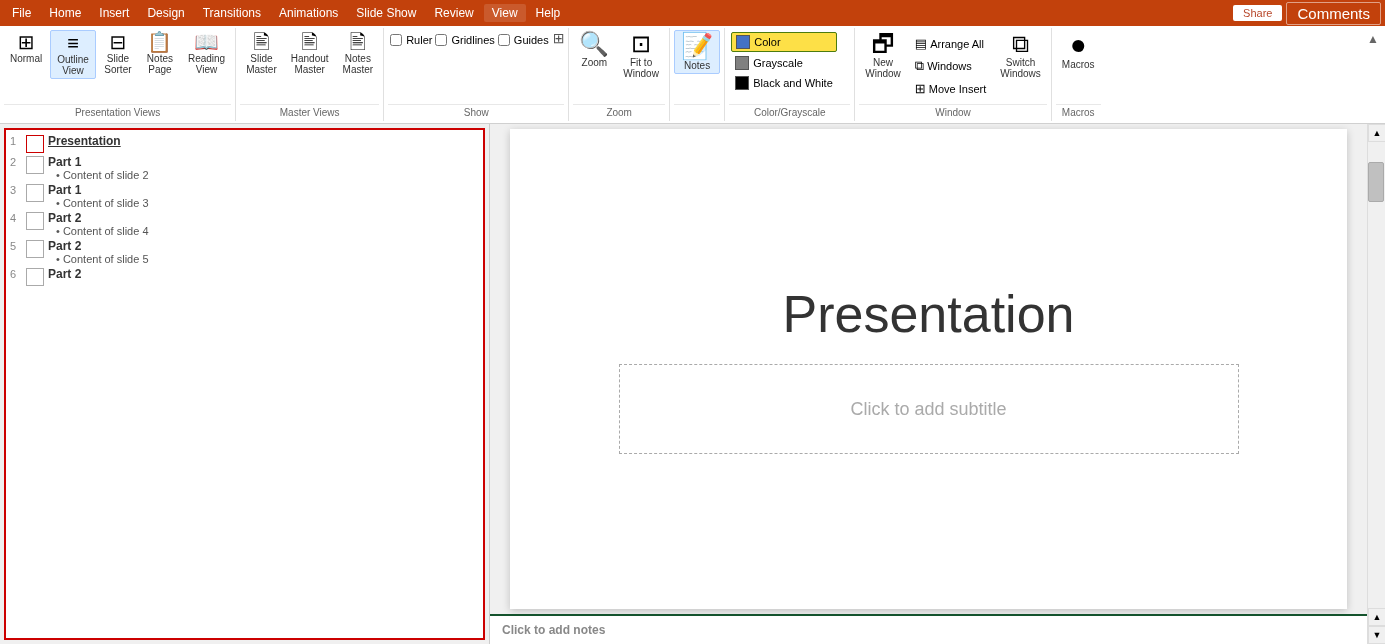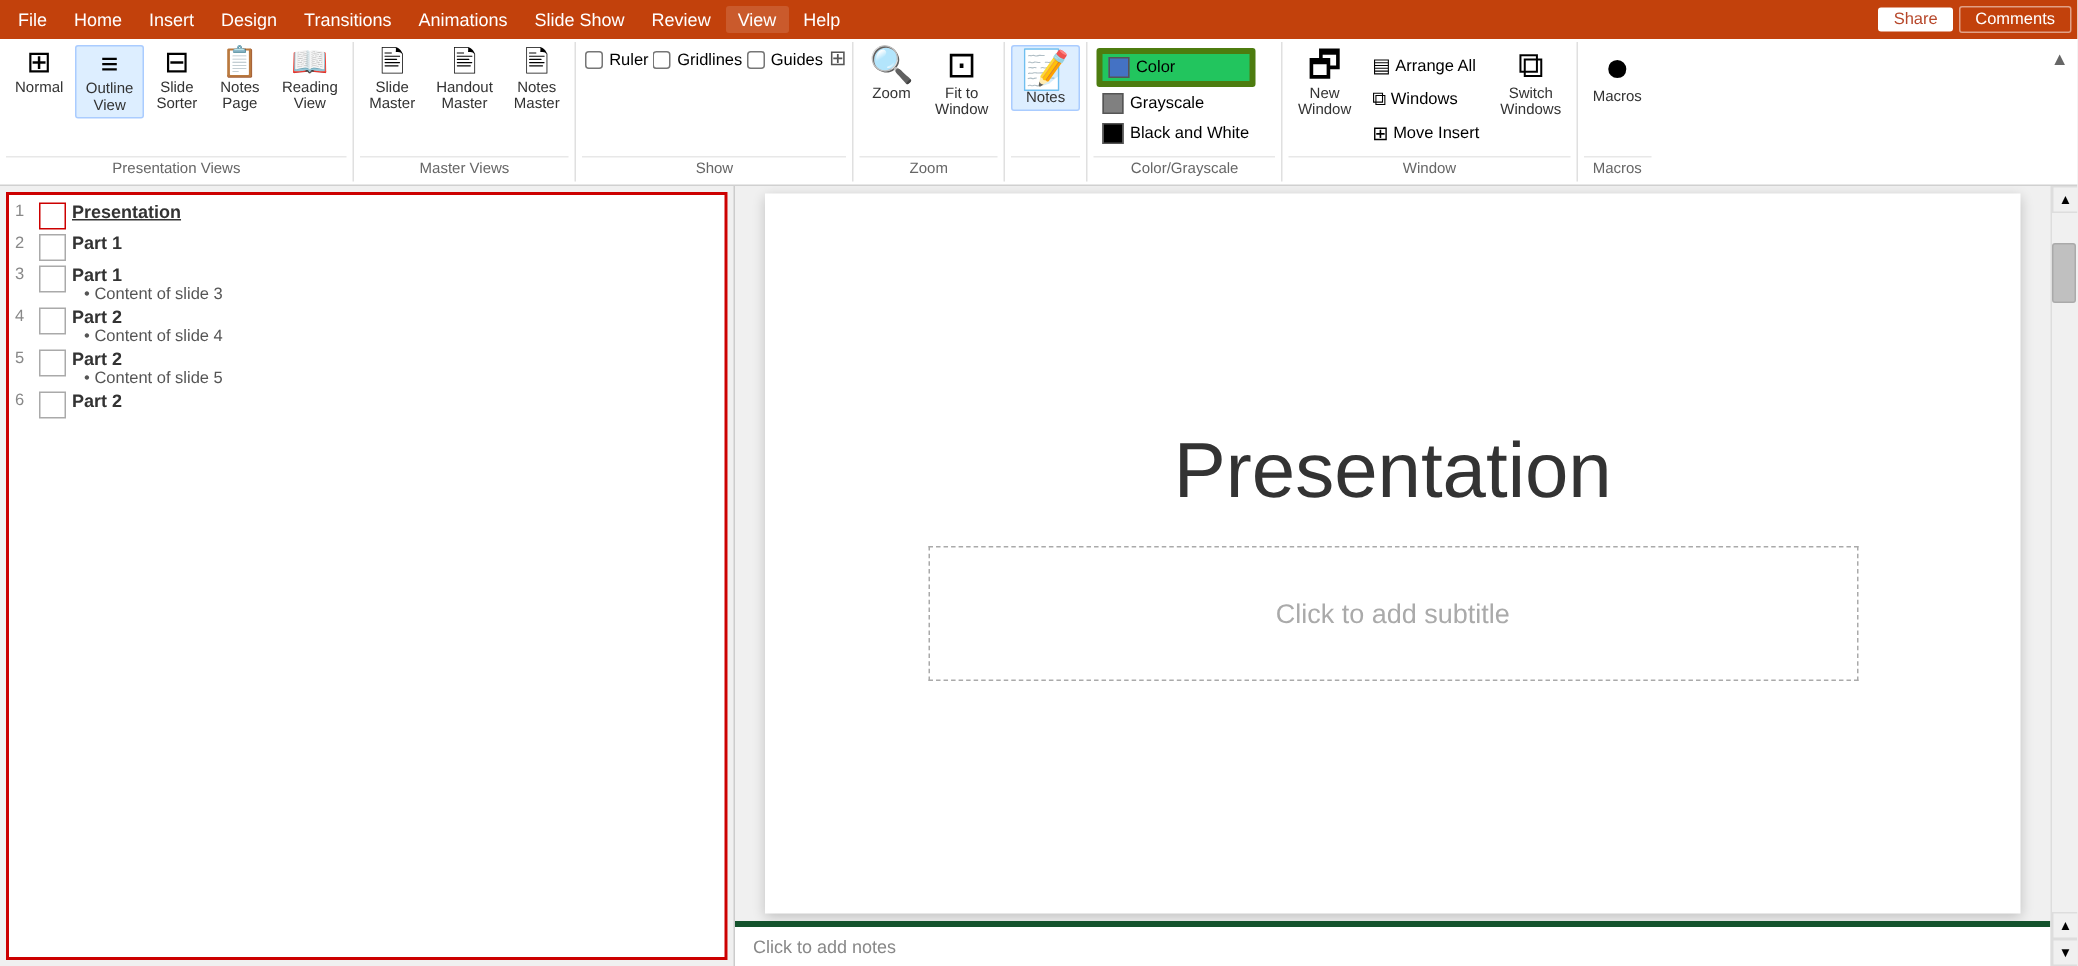--- a/index.html
+++ b/index.html
@@ -7,21 +7,21 @@
 
     
     .app-container { display: flex; flex-direction: column; height: 644px; width: 1385px; }
 
     
     .menu-bar { display: flex; align-items: center; height: 26px; background: #c2410c; padding: 0 4px; gap: 2px; }
     .menu-item { color: white; padding: 2px 8px; font-size: 12px; cursor: pointer; border-radius: 2px; }
     .menu-item.active { background: #ffffff22; }
     .menu-right { margin-left: auto; display: flex; align-items: center; gap: 4px; padding-left: 40px; }
     .share-btn { background: white; color: #b7472a; border: none; padding: 2px 10px; font-size: 11px; border-radius: 2px; cursor: pointer; display: flex; align-items: center; gap: 3px; }
-    .comments-btn { background: transparent; color: white; border: 1px solid rgba(255,255,255,0.5); padding: 2px 10px; font-size: 11px; border-radius: 2px; cursor: pointer; }
+    .comments-btn { background: transparent; color: white; border: 1px solid rgba(255,255,255,0.5); padding: 2px 10px; font-size: 15px; border-radius: 2px; cursor: pointer; }
 
     
     .ribbon-content { display: flex; align-items: stretch; background: white; border-bottom: 1px solid #d0d0d0; padding: 2px 0; min-height: 82px; }
     .ribbon-group { display: flex; flex-direction: column; align-items: stretch; border-right: 1px solid #e0e0e0; padding: 2px 4px; min-width: 60px; }
     .ribbon-group-inner { display: flex; align-items: flex-start; flex: 1; gap: 2px; }
     .ribbon-group-label { text-align: center; font-size: 10px; color: #666; padding: 2px 0 1px; border-top: 1px solid #e8e8e8; margin-top: 2px; }
 
     .ribbon-btn { display: flex; flex-direction: column; align-items: center; padding: 2px 6px; cursor: pointer; border-radius: 2px; min-width: 40px; }
     .ribbon-btn.active { background: #ddeeff; border: 1px solid #aaccff; }
     .ribbon-btn .icon { font-size: 22px; line-height: 1; }
@@ -58,21 +58,21 @@
     .outline-sub { font-size: 11px; color: #555; margin-left: 8px; }
 
     
     .slide-area { flex: 1; background: #f0f0f0; display: flex; flex-direction: column; overflow: hidden; }
     .slide-canvas-wrapper { flex: 1; display: flex; align-items: center; justify-content: center; overflow: hidden; padding: 20px; }
     .slide-canvas { background: white; width: 860px; height: 480px; box-shadow: 0 2px 8px rgba(0,0,0,0.2); display: flex; flex-direction: column; align-items: center; justify-content: center; position: relative; }
     .slide-title { font-size: 52px; color: #333; font-weight: 400; margin-bottom: 20px; }
     .slide-subtitle { border: 1px dashed #aaa; padding: 20px 40px; width: 620px; min-height: 90px; display: flex; align-items: center; justify-content: center; color: #aaa; font-size: 18px; cursor: pointer; }
 
     
-    .notes-bar { height: 30px; background: white; border-top: 4px solid #14532d; display: flex; align-items: center; padding: 0 12px; font-size: 12px; color: #888; cursor: pointer; }
+    .notes-bar { height: 30px; background: white; border-top: 2px solid #14532d; display: flex; align-items: center; padding: 0 12px; font-size: 12px; color: #888; cursor: pointer; font-weight: bold; }
 
     
     .scroll-area { width: 18px; background: #f0f0f0; border-left: 1px solid #ddd; display: flex; flex-direction: column; }
     .scroll-track { flex: 1; position: relative; }
     .scroll-thumb { width: 16px; height: 40px; background: #c0c0c0; border: 1px solid #aaa; border-radius: 2px; position: absolute; top: 20px; left: 0; }
     .scroll-arrow { width: 18px; height: 18px; background: #f0f0f0; border: 1px solid #ddd; display: flex; align-items: center; justify-content: center; font-size: 9px; cursor: pointer; }
   </style>
 </head>
 <body>
 
@@ -184,21 +184,21 @@
           <span class="icon" style="font-size:26px;">📝</span>
           <span class="label">Notes</span>
         </div>
       </div>
       <div class="ribbon-group-label">&nbsp;</div>
     </div>
 
     <div class="ribbon-group" style="min-width:130px;">
       <div class="ribbon-group-inner">
         <div class="color-group-inner">
-          <div class="color-btn active" style="background:#22c55e; border:4px solid #4d7c0f;">
+          <div class="color-btn active" style="background:#fde047; border:1px solid #4d7c0f;">
             <div class="color-swatch" style="background:#4472c4; border:1px solid #555;"></div>
             <span>Color</span>
           </div>
           <div class="color-btn">
             <div class="color-swatch" style="background:#808080; border:1px solid #555;"></div>
             <span>Grayscale</span>
           </div>
           <div class="color-btn">
             <div class="color-swatch" style="background:#000; border:1px solid #555;"></div>
             <span>Black and White</span>
@@ -262,20 +262,21 @@
           <div class="outline-content">
             <div class="outline-title" style="text-decoration:underline; cursor:text;">Presentation</div>
           </div>
         </div>
 
         <div class="outline-item">
           <span class="outline-num">2</span>
           <div class="outline-icon-gray" style="background:white;"></div>
           <div class="outline-content">
             <div class="outline-title">Part 1</div>
+            <div class="outline-sub">• <span>Content of slide 2</span></div>
           </div>
         </div>
 
         <div class="outline-item">
           <span class="outline-num">3</span>
           <div class="outline-icon-gray" style="background:white;"></div>
           <div class="outline-content">
             <div class="outline-title">Part 1</div>
             <div class="outline-sub">• <span>Content of slide 3</span></div>
           </div>

